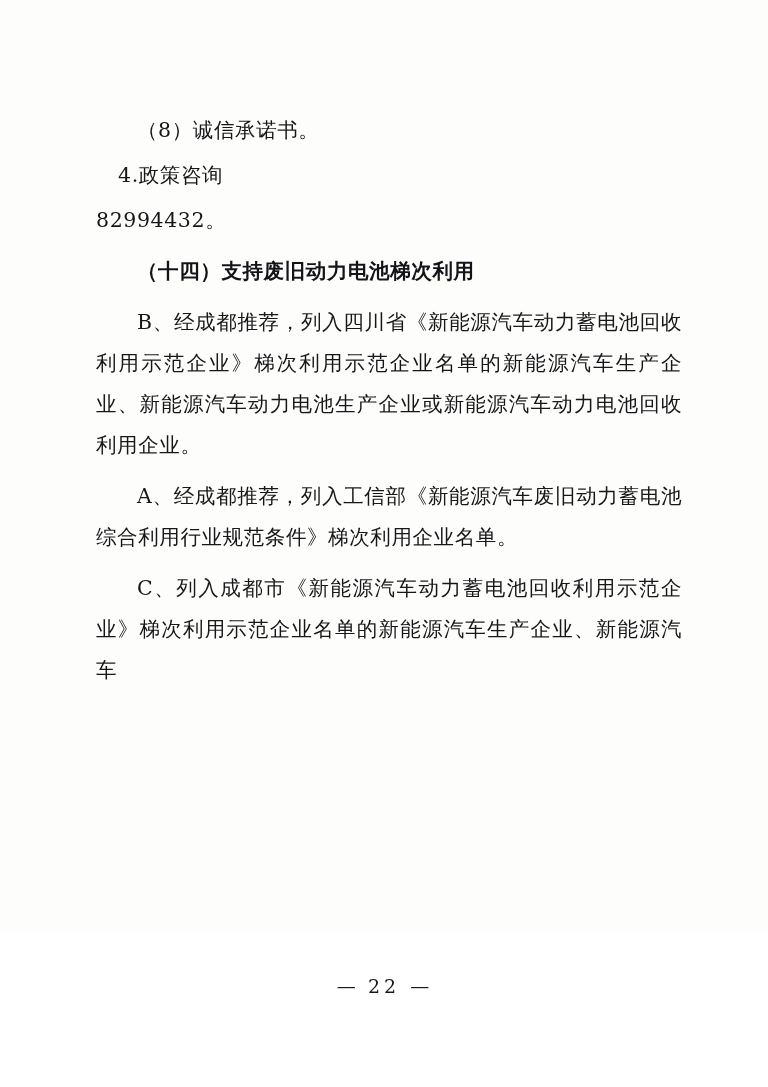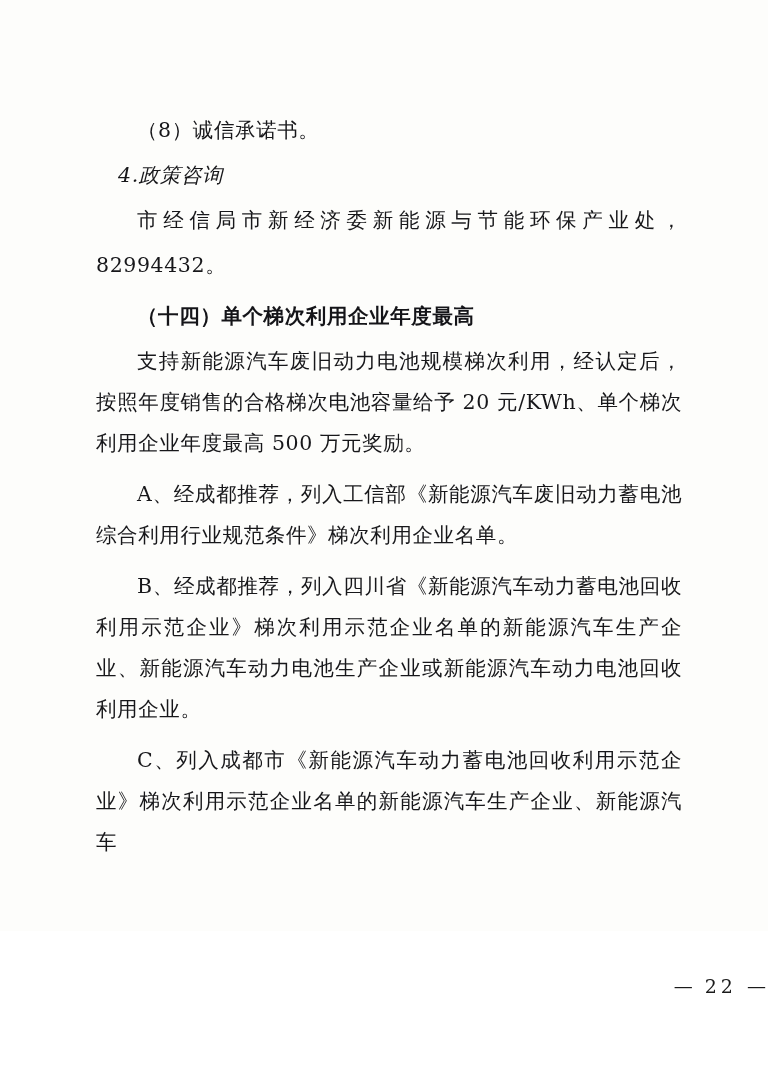--- a/index.html
+++ b/index.html
@@ -36,21 +36,20 @@
     margin: 0 0 4px 0;
     text-align: justify;
     text-justify: inter-ideograph;
     color: #17171a;
   }
   .indent2 {
     text-indent: 41px;
   }
   .indent1 {
     text-indent: 22px;
-    font-style: italic;
   }
   .heading {
     font-size: 20.5px;
     line-height: 41px;
     letter-spacing: 0.6px;
     margin: 0 0 4px 0;
     text-indent: 41px;
     font-family: "DejaVu Serif", "Liberation Serif", serif;
     font-weight: 700;
     color: #141418;
@@ -60,54 +59,52 @@
     text-align-last: justify;
   }
   .gap-top {
     margin-top: 10px;
   }
   .footer {
     position: absolute;
     left: 0;
     top: 975px;
     width: 768px;
-    text-align: right;
+    text-align: center;
     font-size: 19px;
     letter-spacing: 4px;
     color: #1a1a1a;
   }
   .pg-dash {
     letter-spacing: 2px;
   }
 </style>
 </head>
 <body>
 
 <div class="page">
   <div class="content">
 
     <p class="para indent2">（8）诚信承诺书。</p>
 
     <p class="para indent1">4.政策咨询</p>
 
-    <p class="para indent2 justify-stretch">市经信局市新经济委新能源与节能环保产业处，</p>
 
     <p class="para">82994432。</p>
 
-    <p class="heading gap-top">（十四）单个梯次利用企业年度最高</p>
-
-
-    <p class="para indent2">支持新能源汽车废旧动力电池规模梯次利用，经认定后，按照年度销售的合格梯次电池容量给予 20 元/KWh、单个梯次利用企业年度最高 500 万元奖励。</p>
+    <p class="heading gap-top">（十四）支持废旧动力电池梯次利用</p>
 
 
 
 
-    <p class="para indent2 gap-top">A、经成都推荐，列入工信部《新能源汽车废旧动力蓄电池综合利用行业规范条件》梯次利用企业名单。</p>
+
 
     <p class="para indent2 gap-top">B、经成都推荐，列入四川省《新能源汽车动力蓄电池回收利用示范企业》梯次利用示范企业名单的新能源汽车生产企业、新能源汽车动力电池生产企业或新能源汽车动力电池回收利用企业。</p>
+
+    <p class="para indent2 gap-top">A、经成都推荐，列入工信部《新能源汽车废旧动力蓄电池综合利用行业规范条件》梯次利用企业名单。</p>
 
     <p class="para indent2 gap-top">C、列入成都市《新能源汽车动力蓄电池回收利用示范企业》梯次利用示范企业名单的新能源汽车生产企业、新能源汽车</p>
 
   </div>
 
   <div class="footer">
     <span class="pg-dash">—</span>
     <span>22</span>
     <span class="pg-dash">—</span>
   </div>

